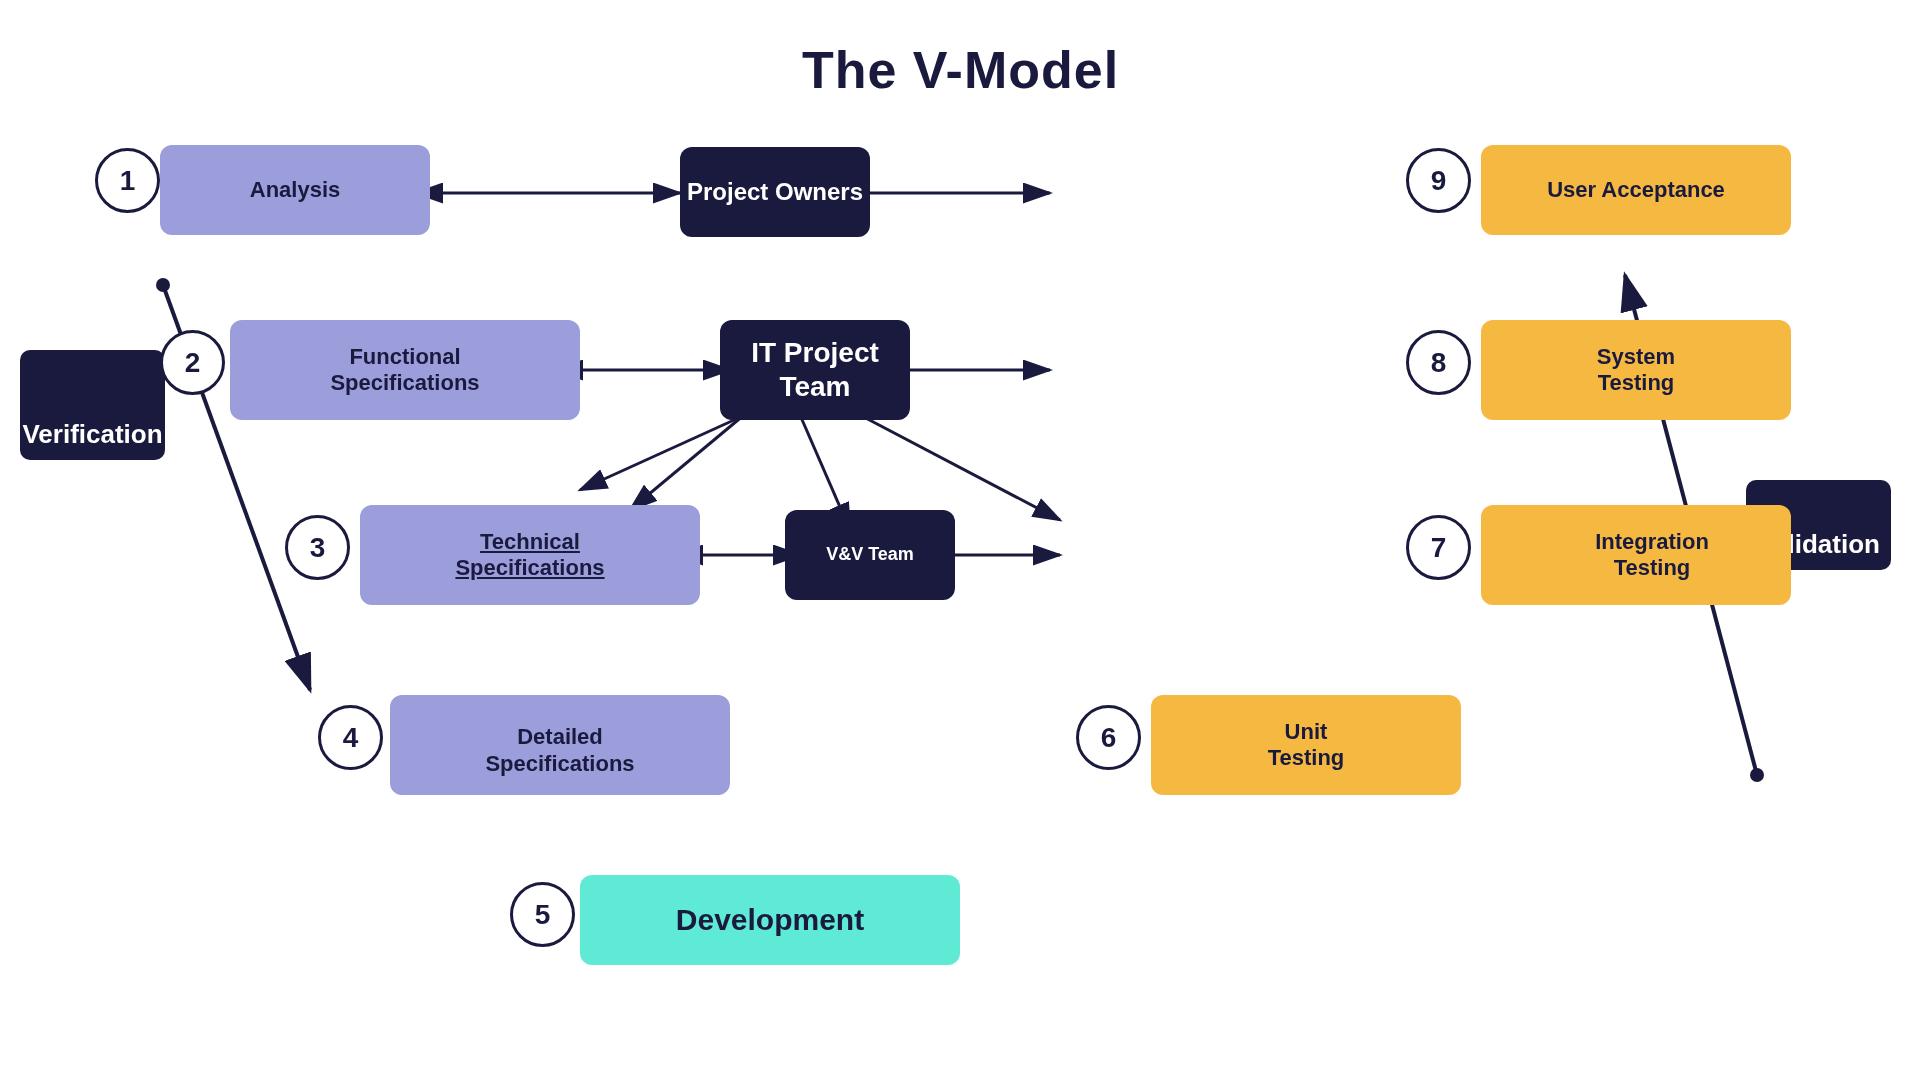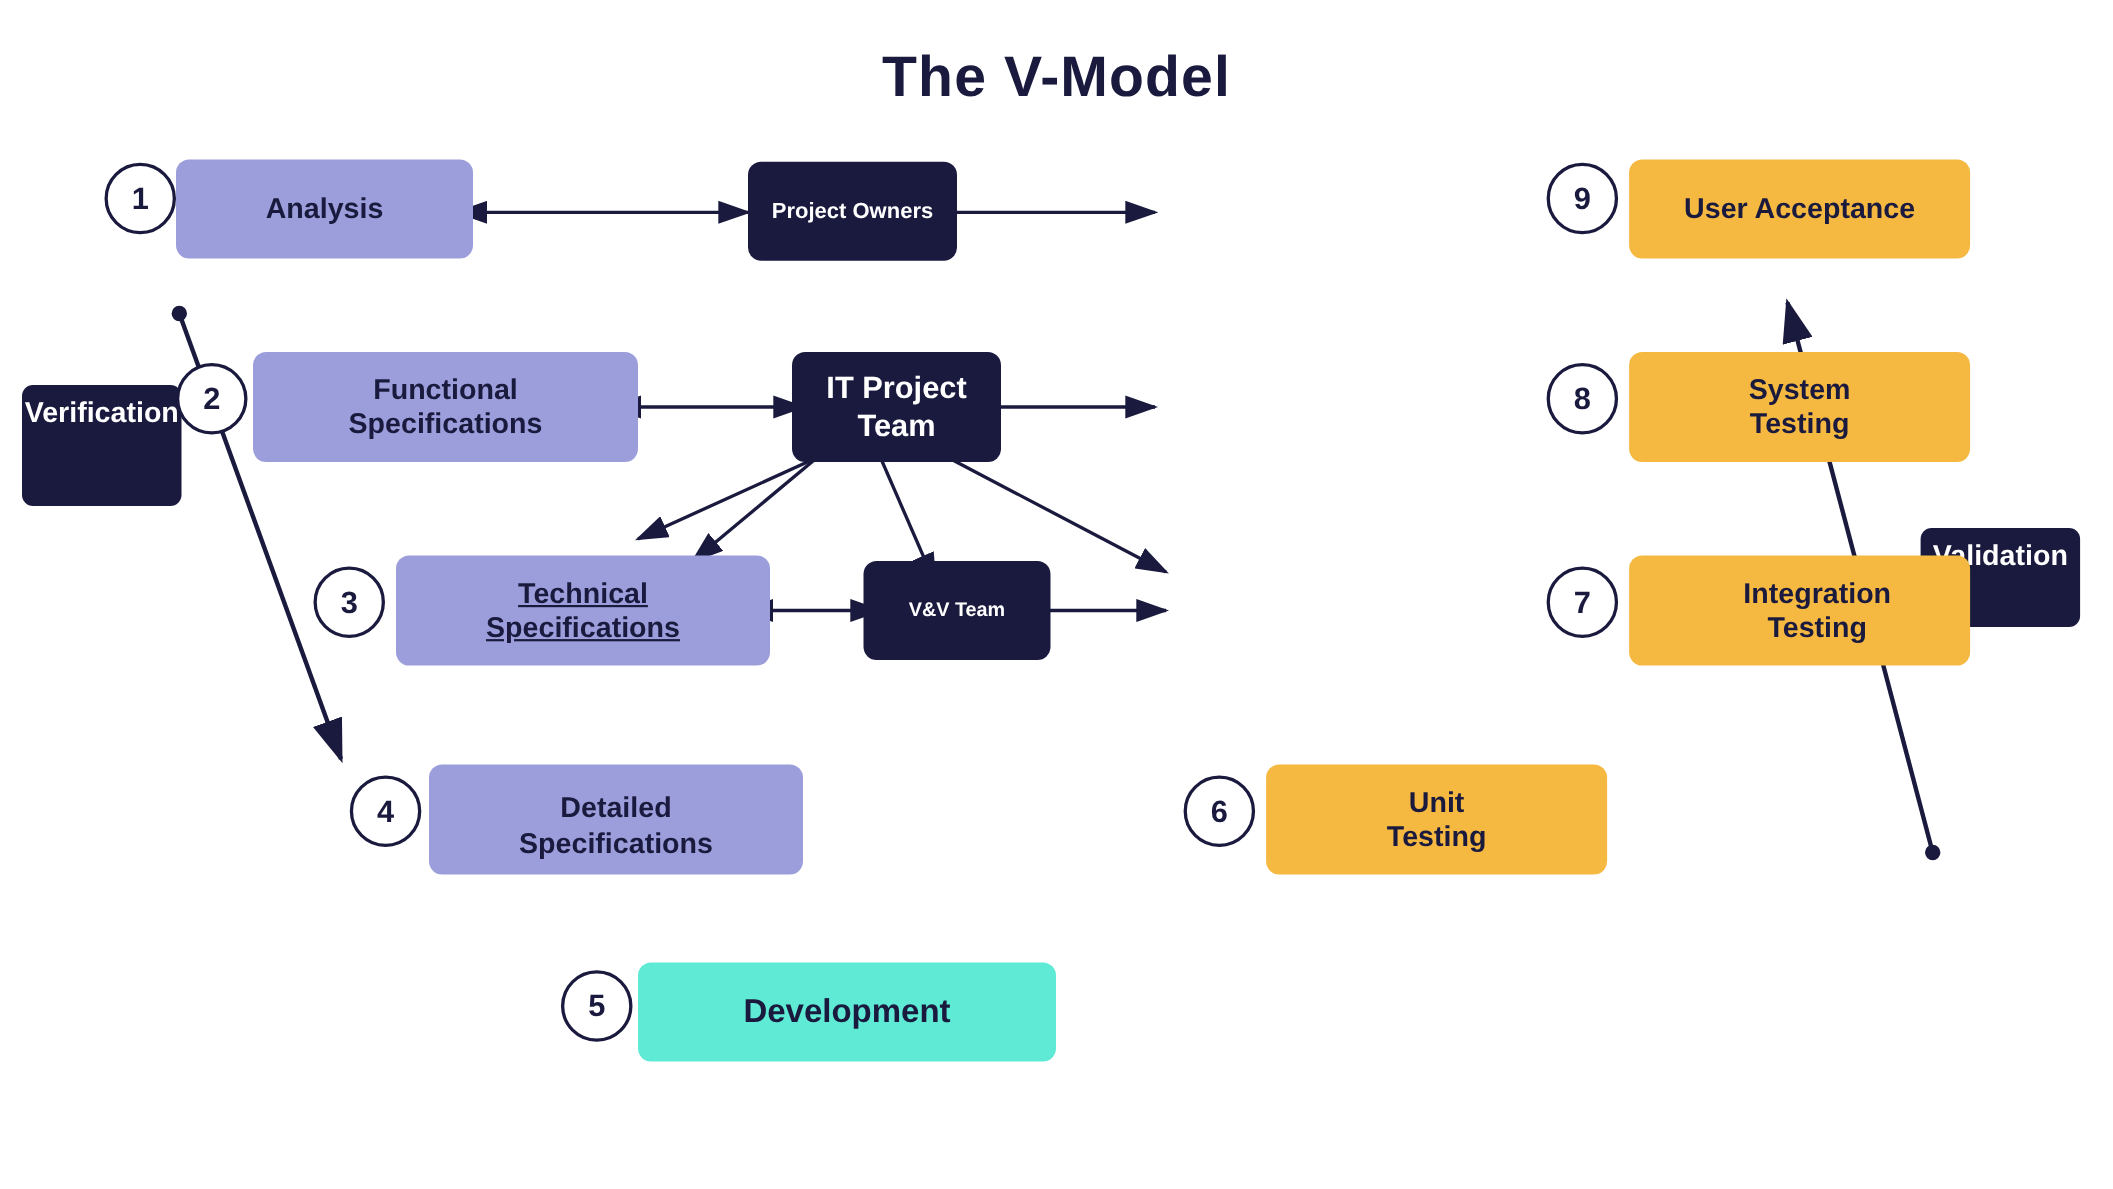--- a/index.html
+++ b/index.html
@@ -25,21 +25,21 @@
       letter-spacing: 1px;
     }
     
     .box {
       position: absolute;
       border-radius: 12px;
       display: flex;
       align-items: center;
       justify-content: center;
       font-weight: 800;
-      font-size: 26px;
+      font-size: 22px;
       text-align: center;
       line-height: 1.2;
     }
     .box-blue {
       background: #9b9eda;
       color: #1a1a3e;
     }
     .box-orange {
       background: #f5b942;
       color: #1a1a3e;
@@ -68,21 +68,21 @@
     }
     
     .side-label {
       position: absolute;
       background: #1a1a3e;
       color: #fff;
       font-weight: 900;
       font-size: 30px;
       border-radius: 10px;
       display: flex;
-      align-items: flex-start;
+      align-items: flex-end;
       justify-content: center;
       text-align: center;
       padding: 10px 28px;
     }
     
     .arrows-svg {
       position: absolute;
       top: 0;
       left: 0;
       width: 1921px;
@@ -142,21 +142,21 @@
   </div>
 
   <div class="box box-blue" style="left:160px; top:145px; width:270px; height:90px;">
     <span>Analysis</span>
   </div>
 
   <div class="num-circle" style="left:95px; top:148px; width:65px; height:65px;">
     <span>1</span>
   </div>
 
-  <div class="box box-dark" style="left:680px; top:147px; width:190px; height:90px; font-size:20px;">
+  <div class="box box-dark" style="left:680px; top:147px; width:190px; height:90px; font-size:24px;">
     <span>Project
 Owners</span>
   </div>
 
   <div class="box box-orange" style="right:130px; top:145px; width:310px; height:90px;">
     <span>User
 Acceptance</span>
   </div>
 
   <div class="num-circle" style="right:450px; top:148px; width:65px; height:65px;">

